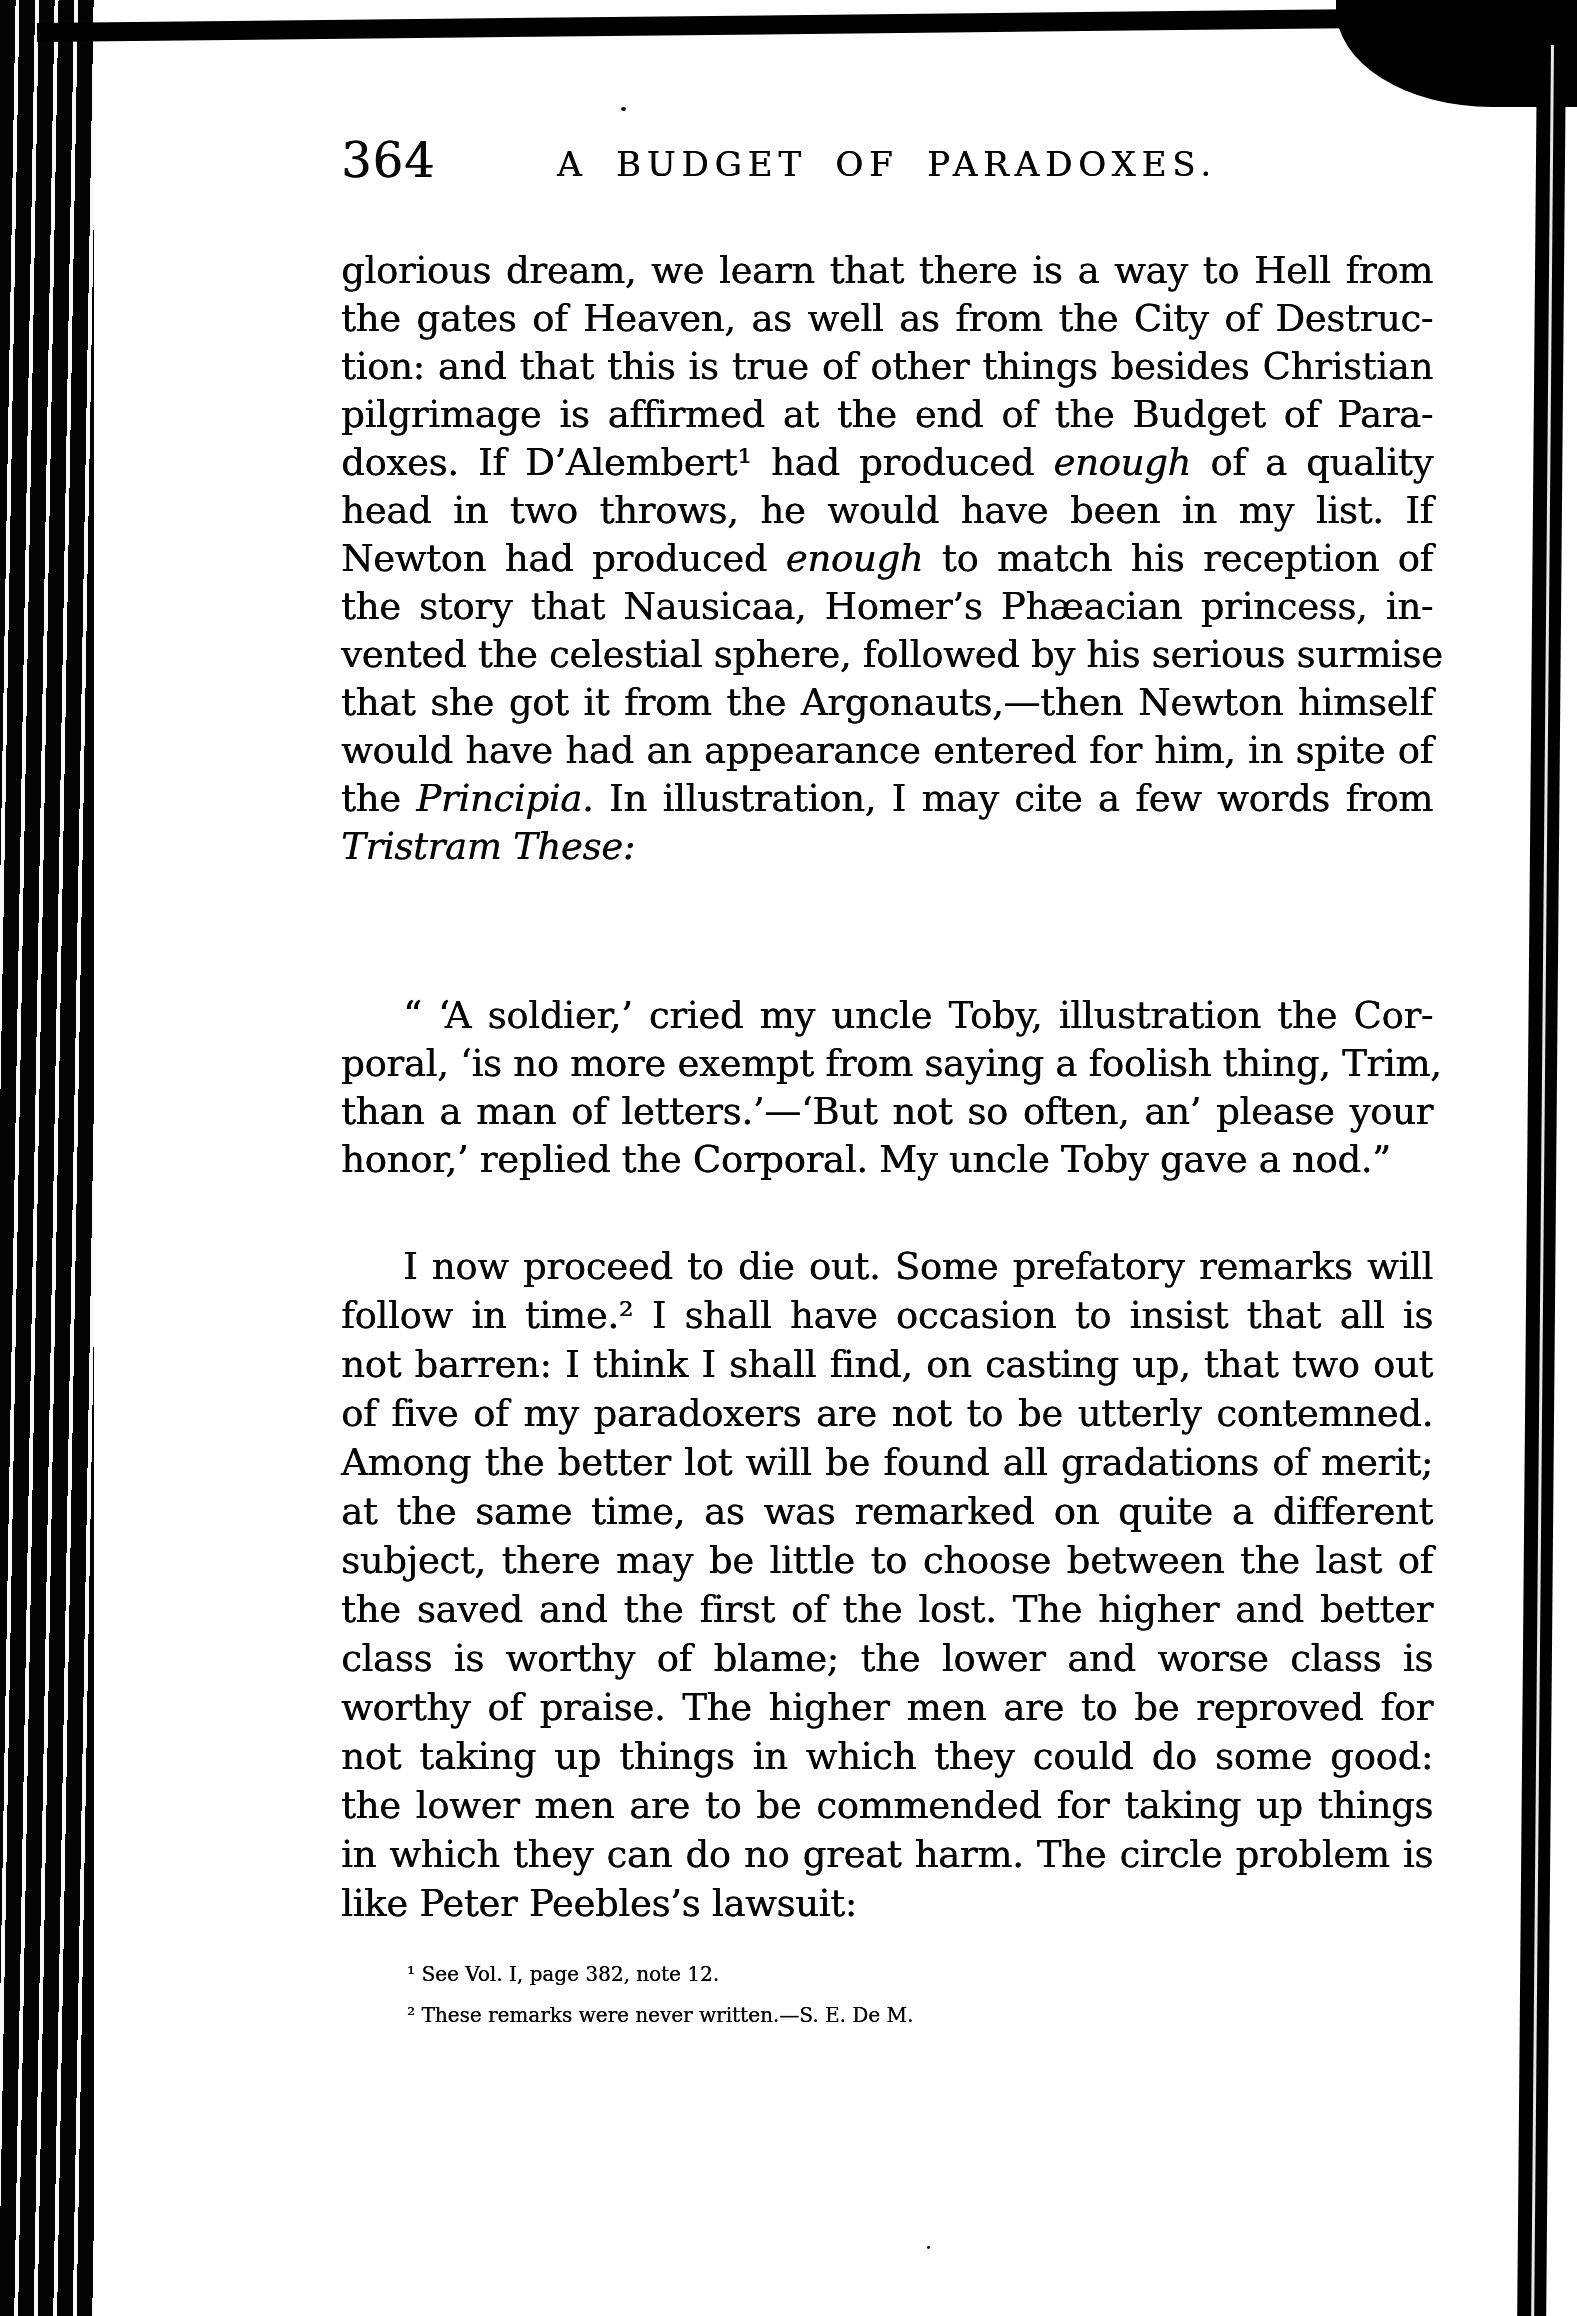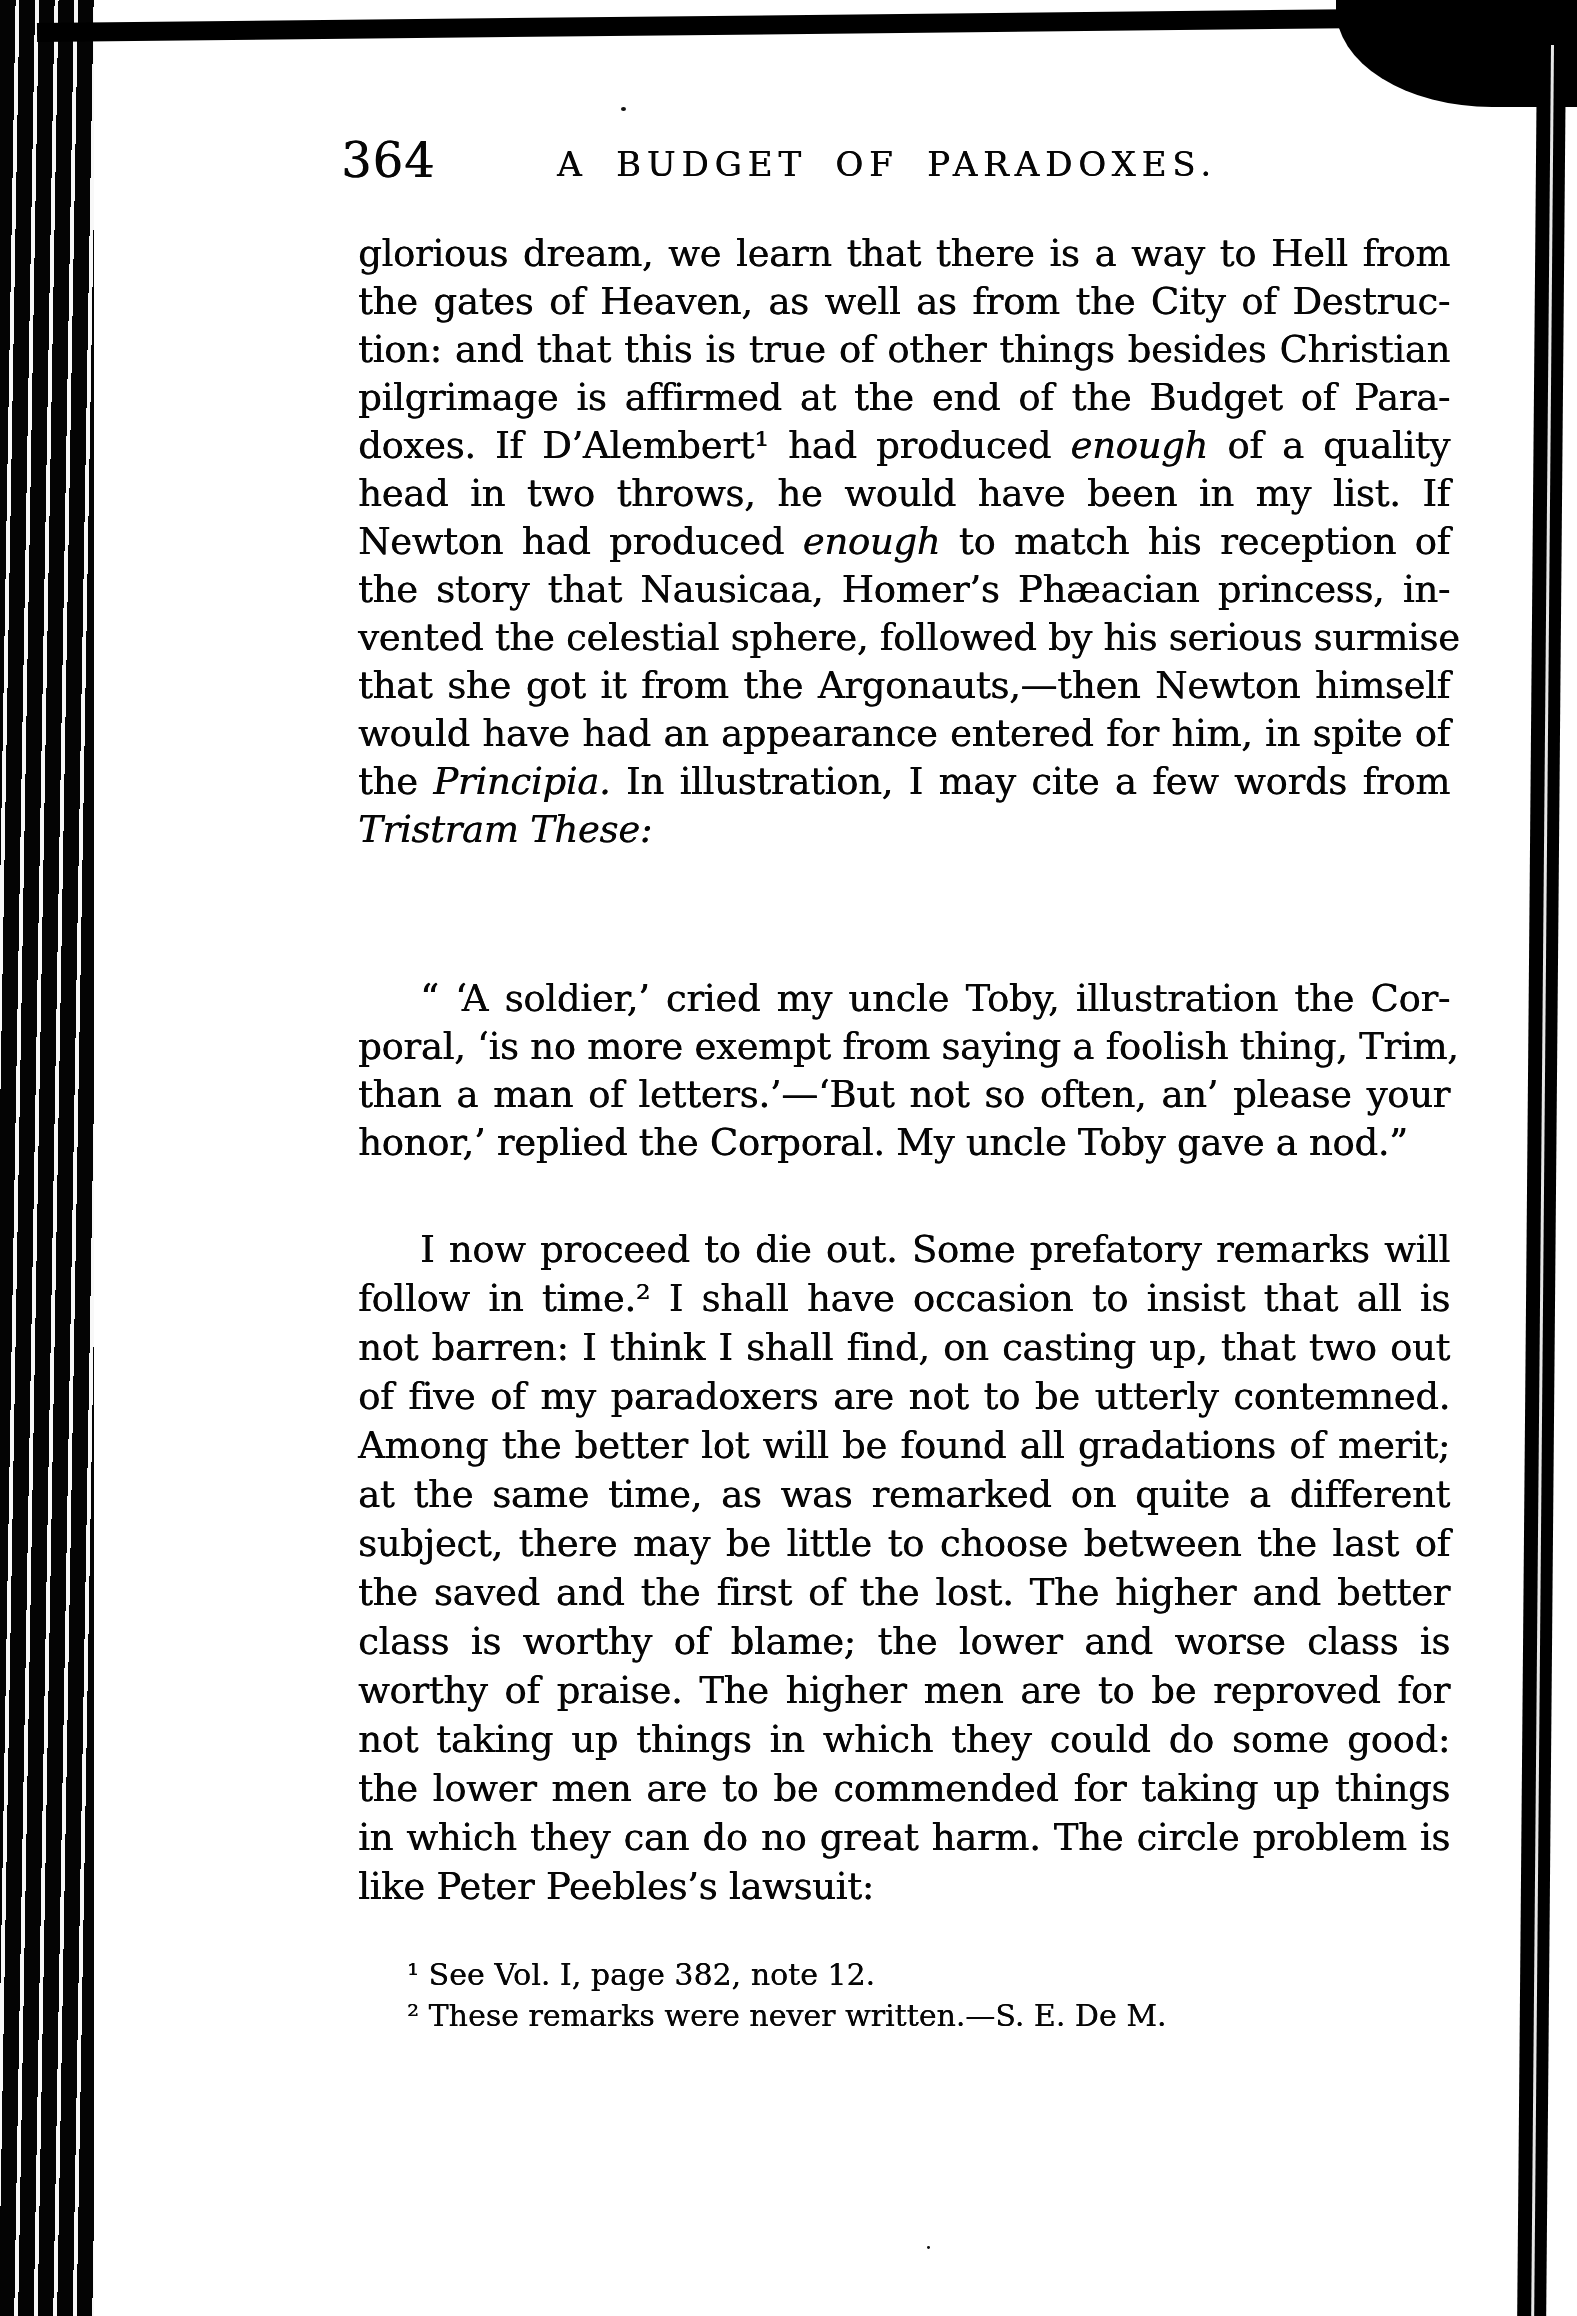--- a/index.html
+++ b/index.html
@@ -73,45 +73,46 @@
     text-align: center;
     font-size: 34px; line-height: 35px;
     letter-spacing: 5.9px;
     word-spacing: 11.7px;
     text-shadow: 0.4px 0 0 currentColor;
   }
 
   
   .text-block {
     position: absolute;
-    left: 358px; width: 1092px;
+    left: 341px; width: 1092px;
     font-size: 37px;
     letter-spacing: -0.3px;
     text-shadow: 0.4px 0 0 currentColor;
+    margin-top: 17px;
   }
   .para-1 { top: 230px;  line-height: 48px;   }
   .quote-block { top: 975px; line-height: 48px; }
   .para-2 { top: 1225px; line-height: 49px; }
 
   .line {
     text-align: justify;
     text-align-last: justify;
     text-justify: inter-word;
     white-space: nowrap;
   }
   .line.flush-last { text-align: left; text-align-last: left; }
   .line.indent { text-indent: 62px; }
   .line i { }
 
   
   .footnotes {
     position: absolute;
     left: 341px; top: 1954px;
     width: 1092px;
-    font-size: 30px; line-height: 41px;
+    font-size: 20px; line-height: 41px;
     text-shadow: 0.3px 0 0 currentColor;
   }
   .footnote { padding-left: 66px; text-align: left; white-space: nowrap; }
 </style>
 </head>
 <body>
 
 <div class="scan-page">
 
   <div class="binding-stripes"></div>

